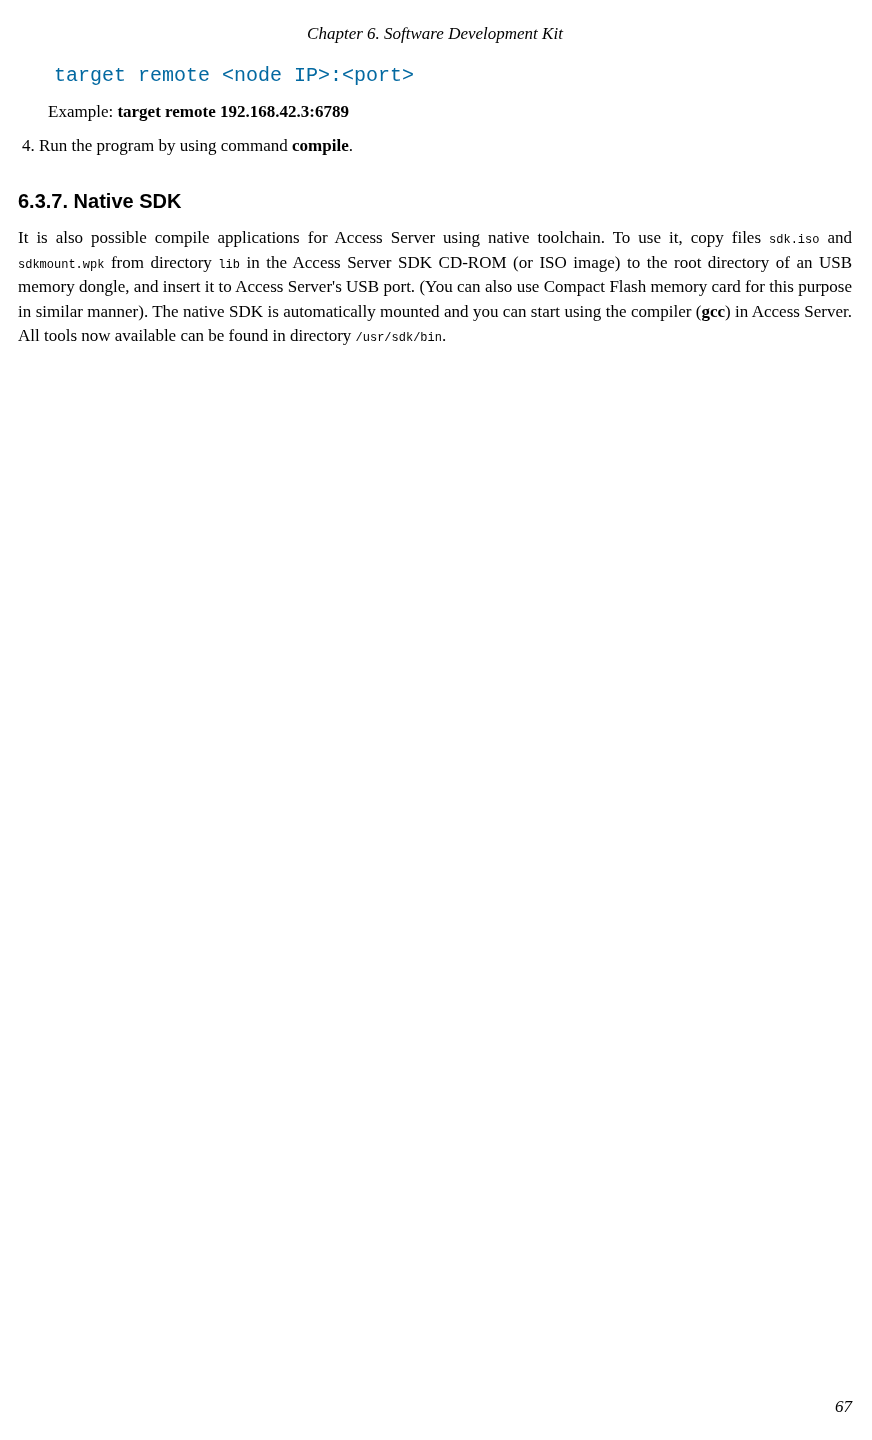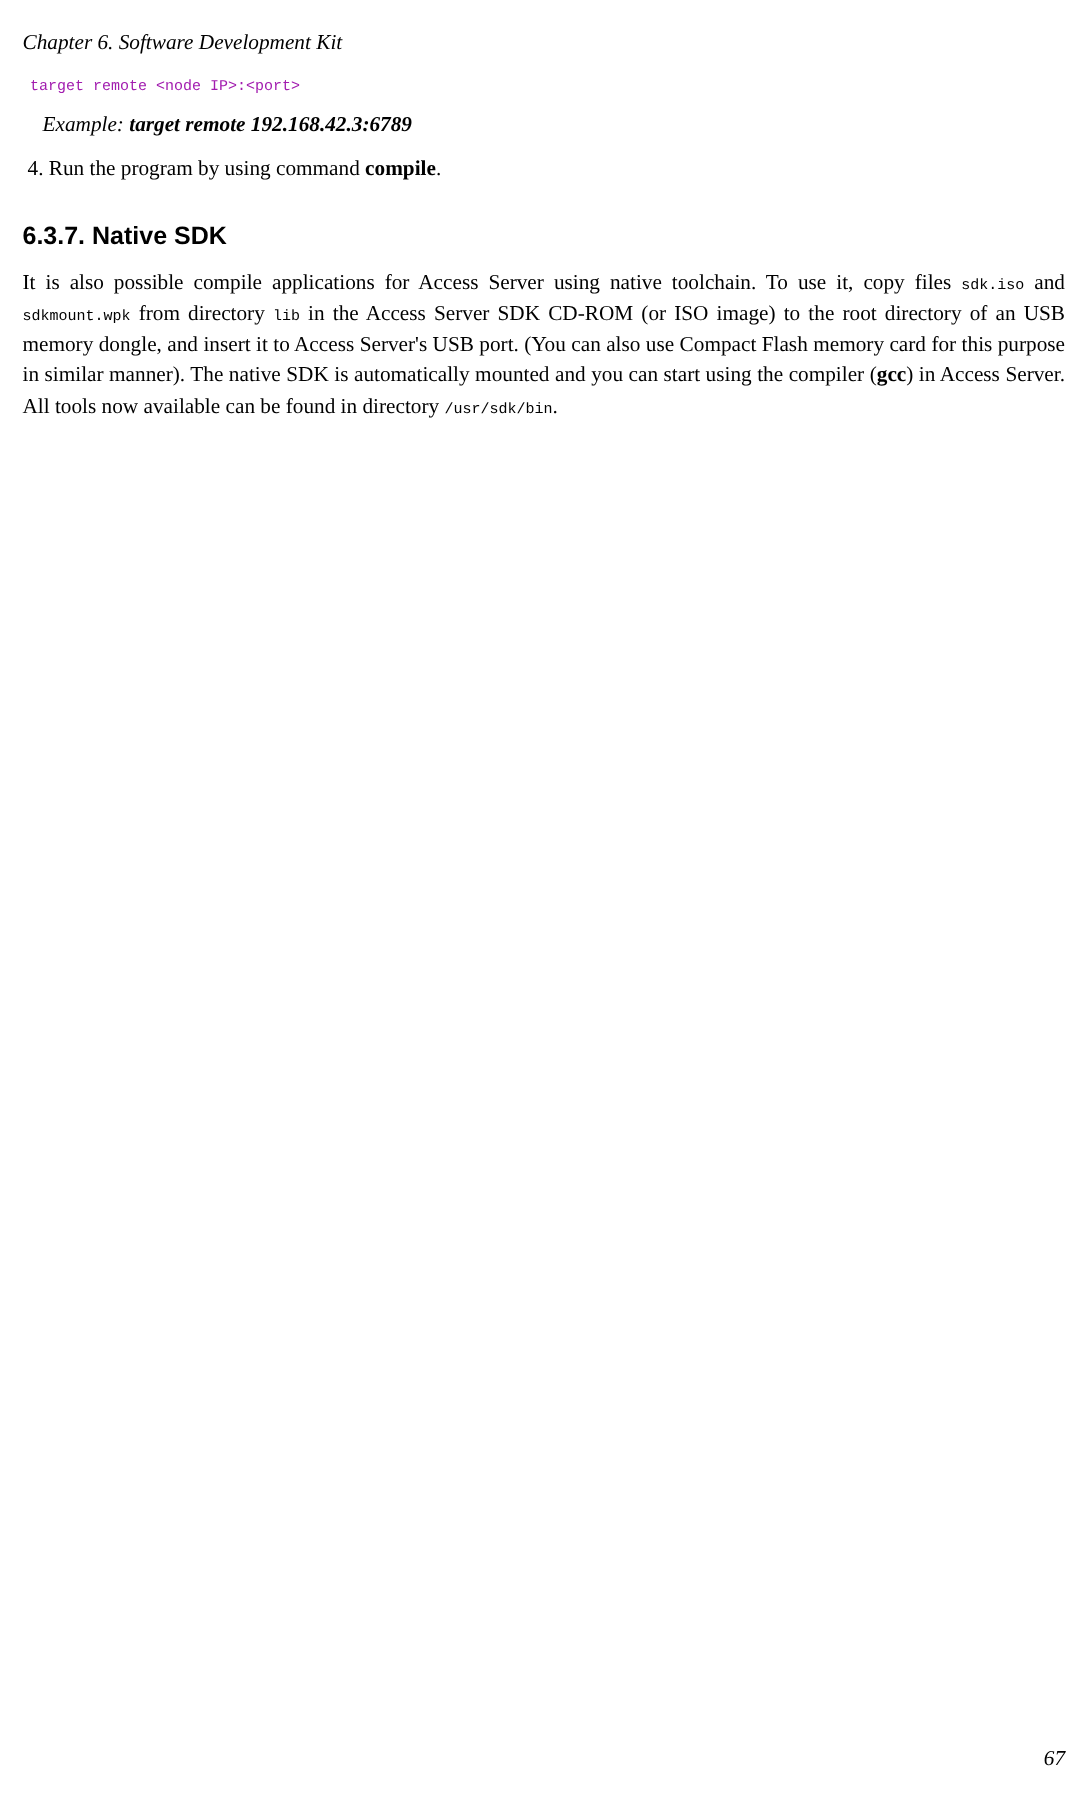--- a/index.html
+++ b/index.html
@@ -8,39 +8,38 @@
       font-size: 17px;
       line-height: 1.45;
       color: #000;
       background: #fff;
       width: 872px;
       height: 1440px;
       position: relative;
       padding: 22px 20px 0 18px;
     }
     .chapter-header {
-      text-align: left;
+      text-align: center;
       font-style: italic;
       font-size: 17px;
       margin-bottom: 14px;
       padding-right: 0;
     }
     .code-line {
       font-family: "Courier New", Courier, monospace;
-      font-size: 12px;
-      margin-left: 6px;
+      font-size: 20px;
+      margin-left: 36px;
       margin-bottom: 10px;
-      color: #a21caf;
+      color: #0369a1;
       letter-spacing: 0px;
     }
     .example-line {
-      margin-left: 16px;
+      margin-left: 30px;
       margin-bottom: 10px;
       font-size: 17px;
-      font-style: italic;
     }
     .step-line {
       margin-left: 4px;
       margin-bottom: 28px;
       font-size: 17px;
     }
     .section-heading {
       font-family: Arial, Helvetica, sans-serif;
       font-weight: bold;
       font-size: 20px;

